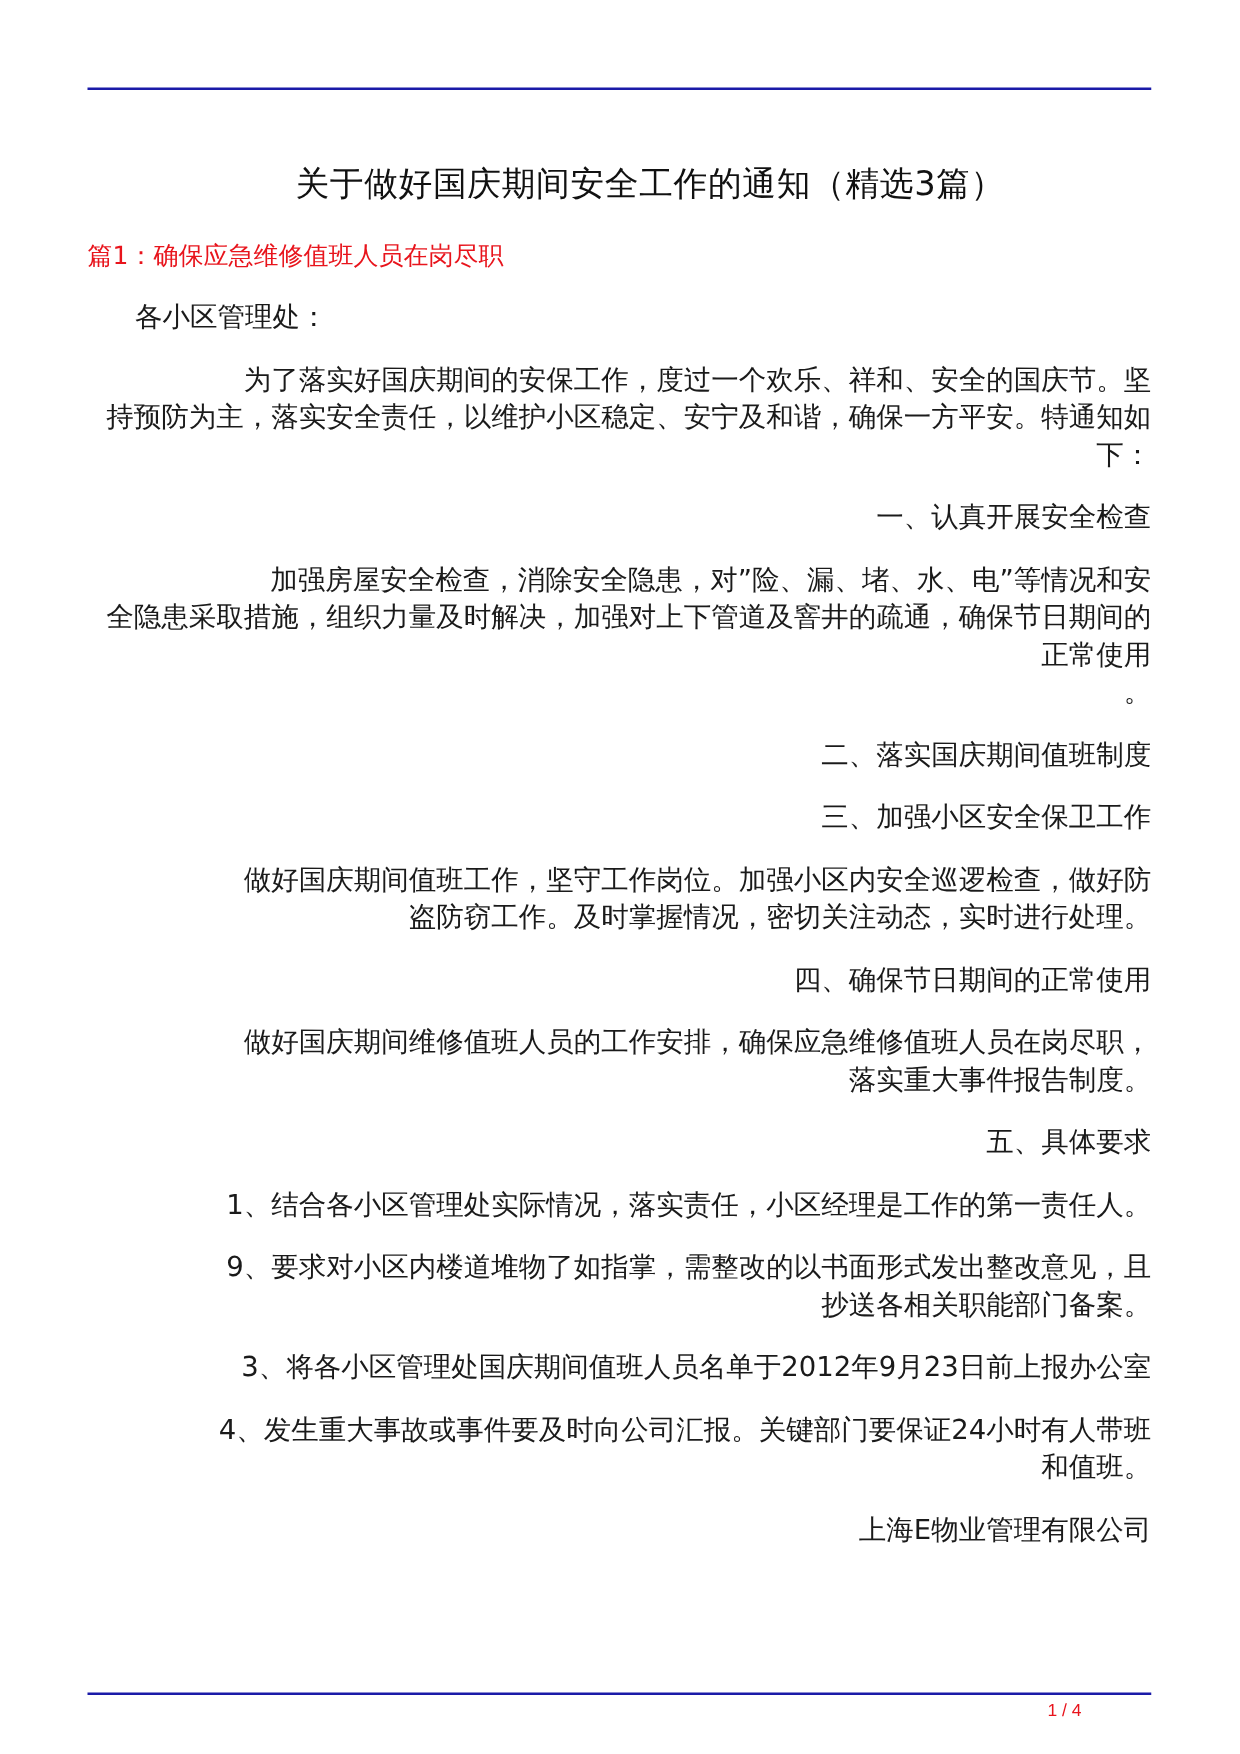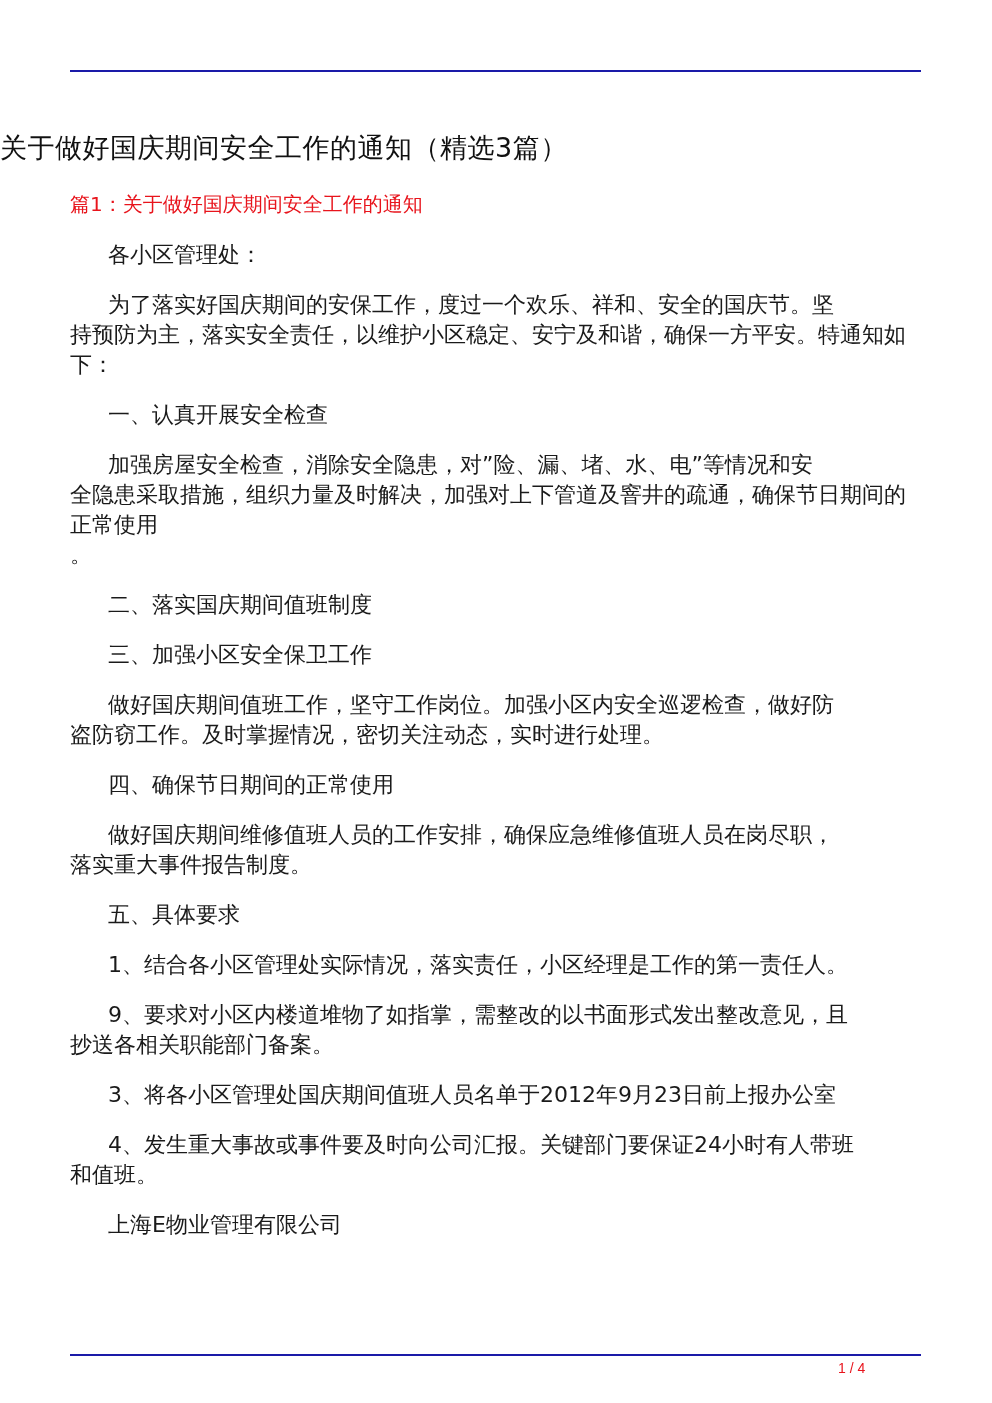--- a/index.html
+++ b/index.html
@@ -23,21 +23,21 @@
       background: #1a1aa8;
     }
     .rule.top { top: 70px; }
     .rule.bottom { top: 1354px; }
 
     .doc-title {
       position: absolute;
       top: 128px;
       left: 0;
       width: 804px;
-      text-align: left;
+      text-align: right;
       font-size: 27px;
       line-height: 40px;
       color: #111111;
       letter-spacing: 0.5px;
     }
     .section-title {
       position: absolute;
       top: 188px;
       left: 70px;
       font-size: 20px;
@@ -52,39 +52,39 @@
       font-size: 22px;
       line-height: 30px;
       color: #1a1a1a;
     }
     .para {
       margin: 0;
       padding: 0;
       text-indent: 38px;
       white-space: pre-line;
     }
-    .para + .para { margin-top: 20px; }
+    .para + .para { margin-top: 20px; text-align: right; }
     .page-num {
       position: absolute;
       top: 1357px;
       left: 838px;
       font-family: "Liberation Sans", sans-serif;
       font-size: 14px;
       line-height: 22px;
       color: #e8141c;
     }
   </style>
 </head>
 <body>
 
 <div class="rule top"></div>
 
 <div class="doc-title">关于做好国庆期间安全工作的通知（精选3篇）</div>
 
-<div class="section-title">篇1：关于做好国庆期间安全工作的通知</div>
+<div class="section-title">篇1：确保应急维修值班人员在岗尽职</div>
 
 <div class="body">
   <p class="para">各小区管理处：</p>
   <p class="para">为了落实好国庆期间的安保工作，度过一个欢乐、祥和、安全的国庆节。坚
 持预防为主，落实安全责任，以维护小区稳定、安宁及和谐，确保一方平安。特通知如下：</p>
   <p class="para">一、认真开展安全检查</p>
   <p class="para">加强房屋安全检查，消除安全隐患，对”险、漏、堵、水、电”等情况和安
 全隐患采取措施，组织力量及时解决，加强对上下管道及窨井的疏通，确保节日期间的正常使用
 。</p>
   <p class="para">二、落实国庆期间值班制度</p>

